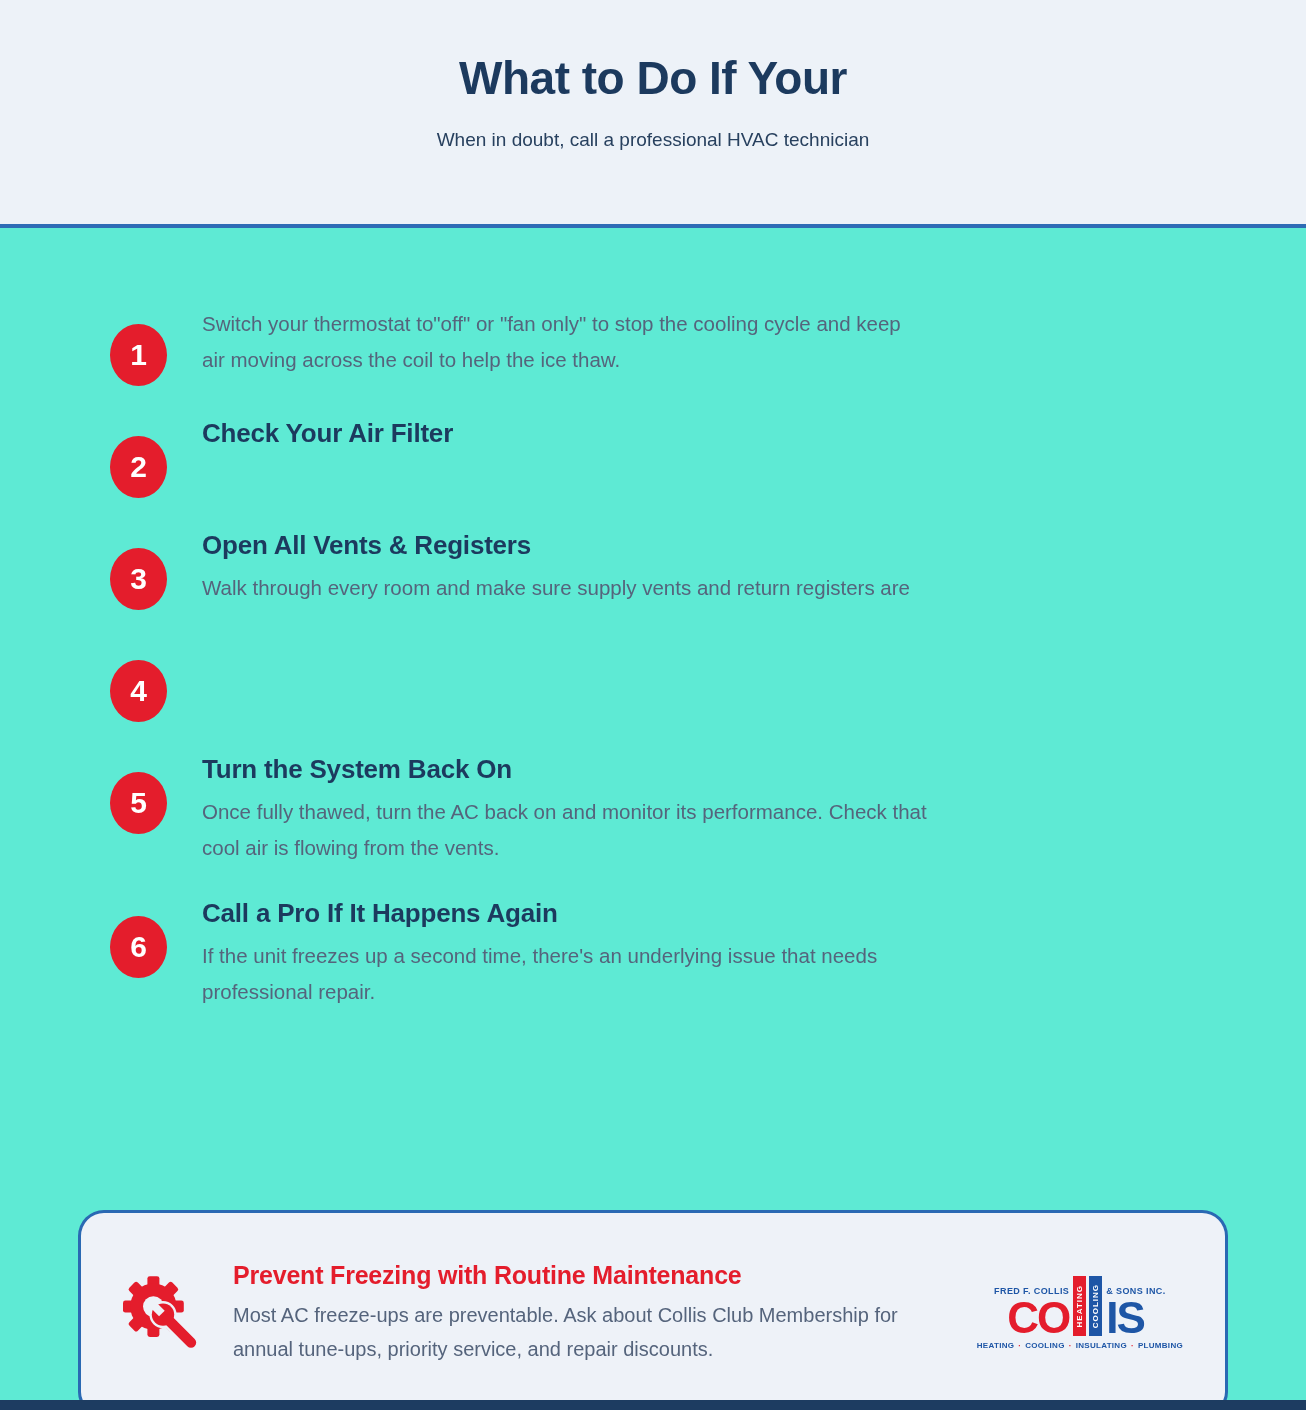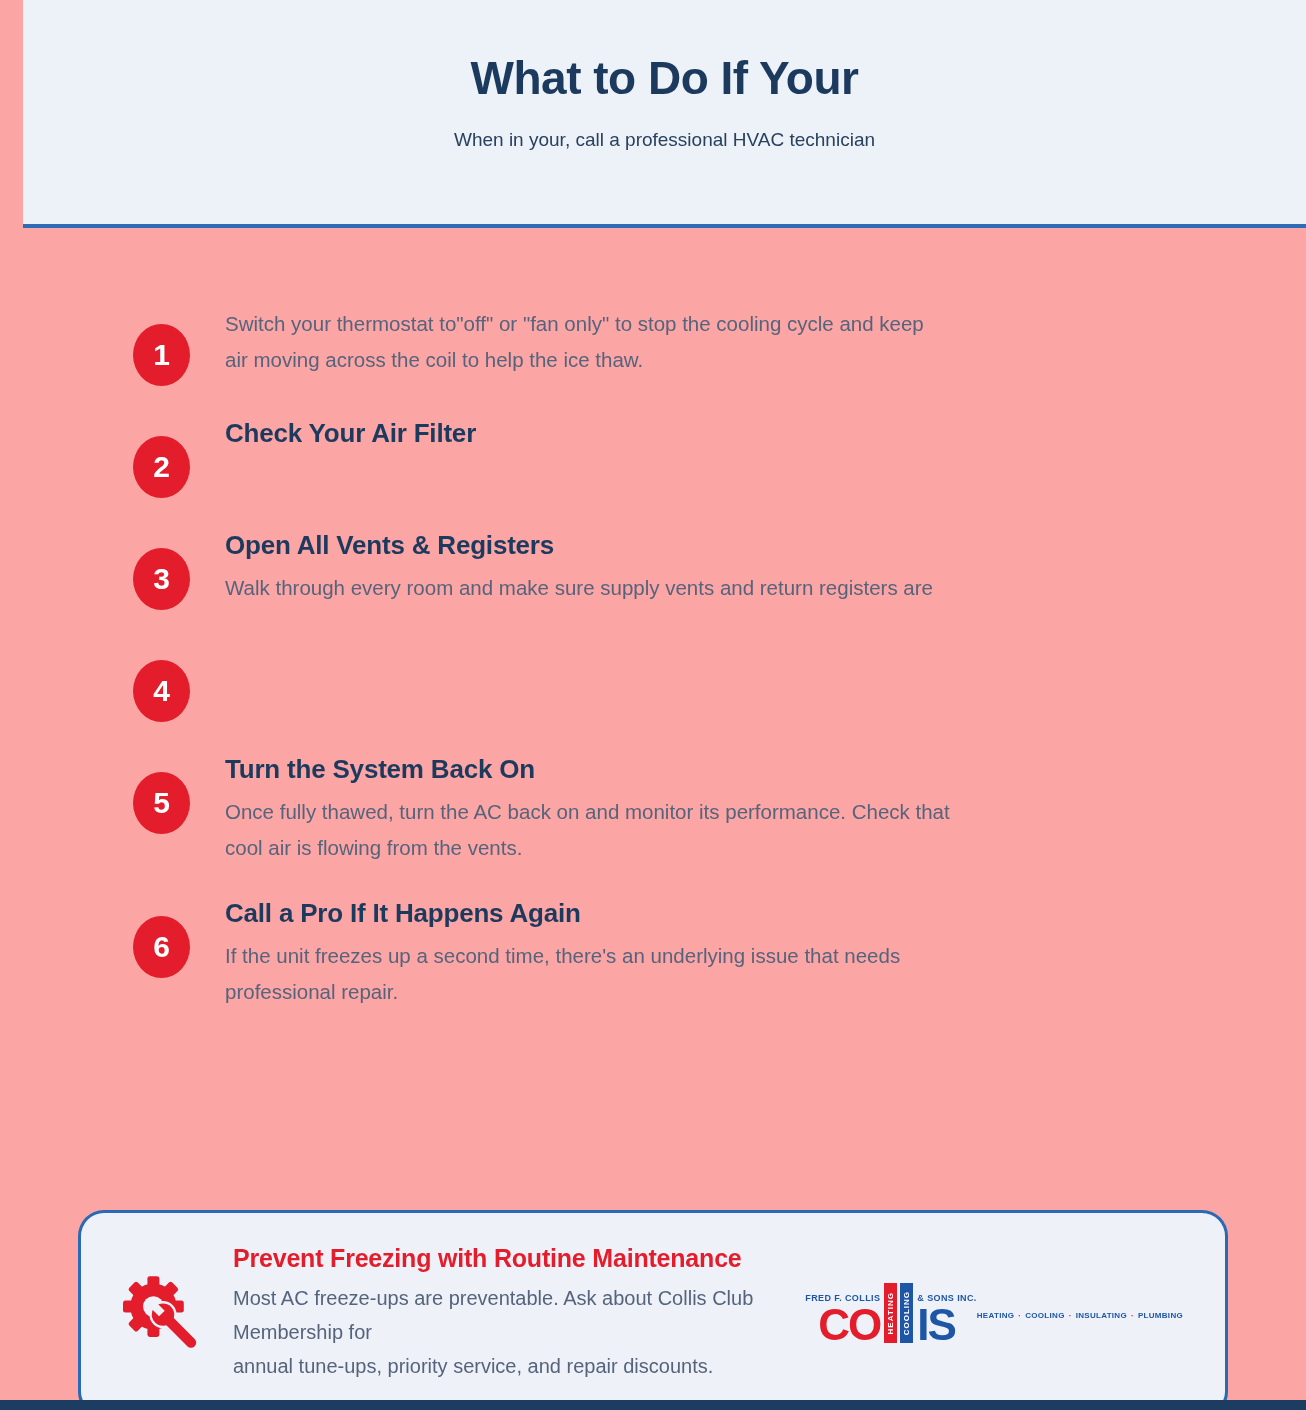--- a/index.html
+++ b/index.html
@@ -2,23 +2,22 @@
 <html><head>
 <meta charset="utf-8">
 <style>
   * { box-sizing: border-box; }
   html,body { margin:0; padding:0; background:#ffffff; }
   body { font-family:"Liberation Sans", sans-serif; }
 
   .page {
     position:relative;
     width:1306px; height:1410px;
-    background:#fca5a5;
+    background:#5eead4;
     overflow:hidden;
-    padding-left:23px;
   }
 
   
   .hero {
     background:#edf2f8;
     height:224px;
     text-align:center;
     padding-top:52px;
   }
   .hero h1 { margin:0; font-size:46px; line-height:1.16; font-weight:700; letter-spacing:-0.5px; }
@@ -64,21 +63,21 @@
   .callout-icon { flex:0 0 auto; width:80px; height:80px; }
   .callout-text { flex:1 1 auto; margin-left:30px; }
   .callout-text h3 {
     margin:0 0 8px;
     font-size:25px; font-weight:700;
     color:#e41d2c; letter-spacing:-0.2px;
   }
   .callout-text p { margin:0; font-size:20px; line-height:34px; color:#55647c; }
 
   
-  .logo { flex:0 0 auto; display:flex; flex-direction:row; align-items:center; margin-left:20px; }
+  .logo { flex:0 0 auto; display:flex; flex-direction:column; align-items:center; margin-left:20px; }
   .logo-main { display:flex; align-items:flex-end; }
   .logo-col { display:flex; flex-direction:column; }
   .logo-col.left  { align-items:flex-end; }
   .logo-col.right { align-items:flex-start; }
   .logo-small {
     font-size:9px; font-weight:700; color:#1e56a6;
     letter-spacing:0.4px; white-space:nowrap; margin-bottom:4px;
   }
   .logo-big { font-size:44px; font-weight:700; line-height:0.82; letter-spacing:-2px; }
   .logo-big.red  { color:#e41d2c; }
@@ -111,21 +110,21 @@
 </style>
 </head>
 <body>
 
 <div class="page">
 
   <header class="hero">
     <h1>
       <span class="title-1">What to Do If Your</span>
     </h1>
-    <p class="subtitle">When in your, call a professional HVAC technician</p>
+    <p class="subtitle">When in doubt, call a professional HVAC technician</p>
   </header>
   <div class="divider"></div>
 
   <main class="steps">
 
     <section class="step">
       <div class="badge">1</div>
       <div class="step-text">
         <p>
           <span class="ln">Switch your thermostat to"off" or "fan only" to stop the cooling cycle and keep</span>

